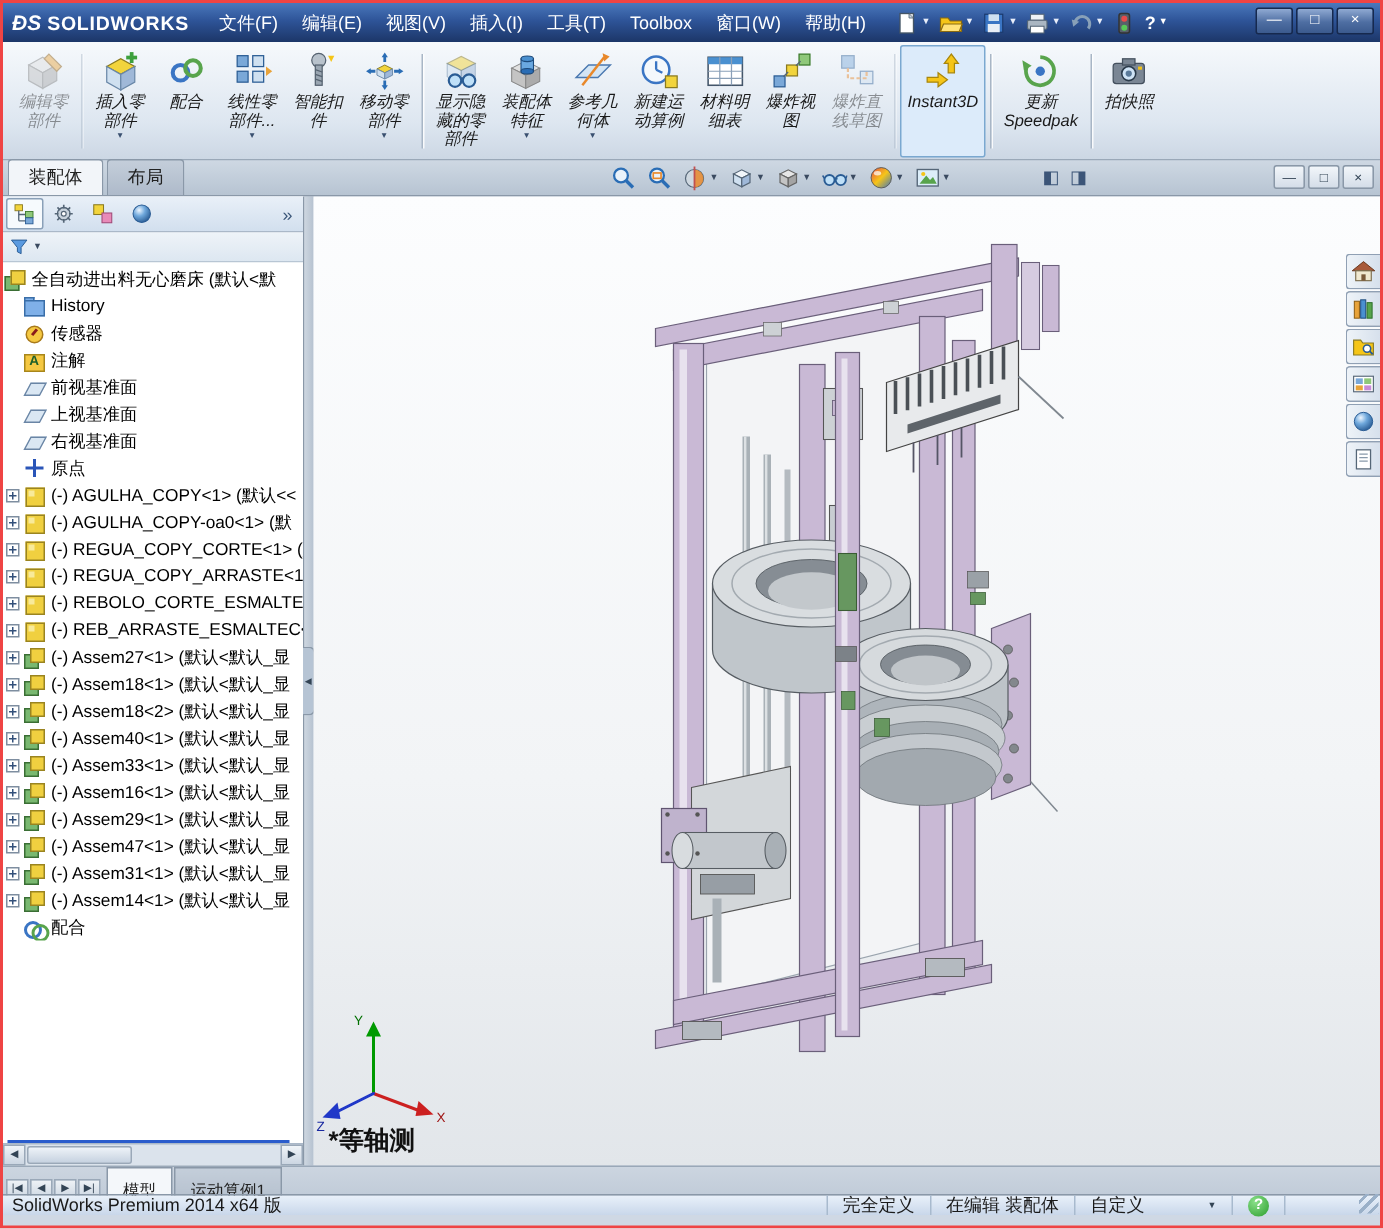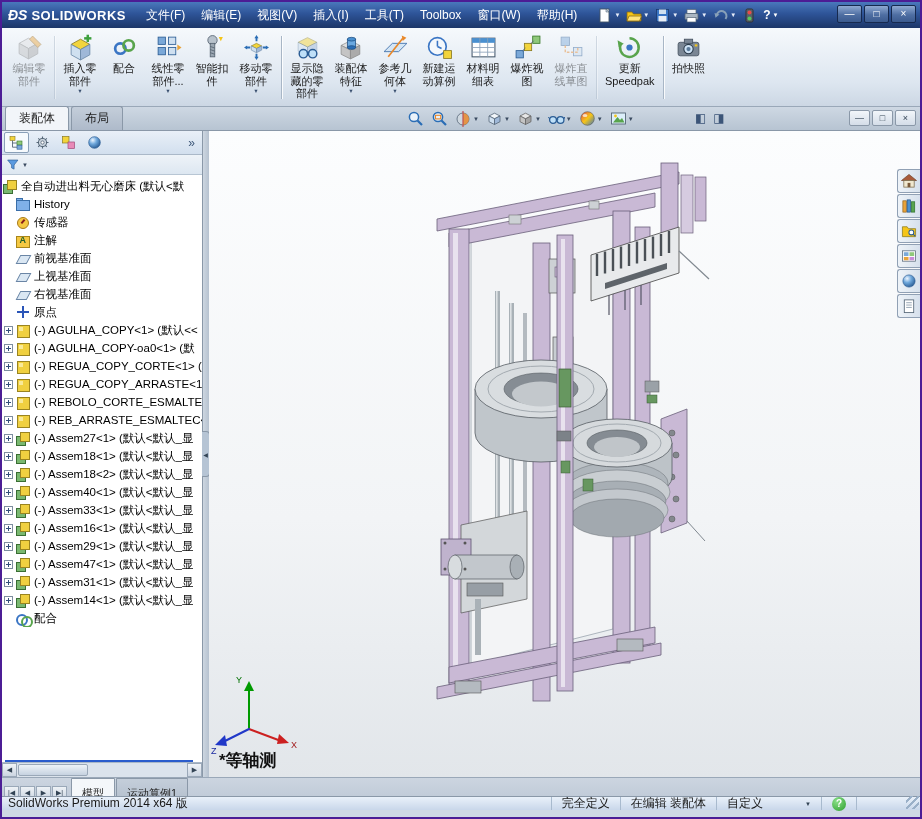--- a/index.html
+++ b/index.html
@@ -1,18 +1,18 @@
 <!DOCTYPE html>
 <html><head>
 <meta charset="utf-8">
 <style>
   html,body{margin:0;padding:0;background:#fff;}
   *{box-sizing:border-box;}
   .app{position:relative;width:922px;height:819px;font-family:"Liberation Sans","DejaVu Sans",sans-serif;
-       background:#cfd8e4;border:2px solid #4c1d95;overflow:hidden;cursor:default;}
+       background:#cfd8e4;border:2px solid #ef4444;overflow:hidden;cursor:default;}
   
   .titlebar{position:absolute;left:0;right:0;top:0;height:26px;display:flex;align-items:center;color:#fff;
     background:linear-gradient(180deg,#4a78bc 0%,#2e5498 45%,#1c3668 100%);}
   .brand{display:flex;align-items:baseline;gap:4px;padding:0 12px 0 6px;}
   .brand-ds{font-style:italic;font-weight:bold;font-size:14px;}
   .brand-name{font-weight:bold;font-size:13px;letter-spacing:.5px;}
   .menubar{display:flex;height:100%;align-items:center;}
   .menu-item{font-size:12px;padding:0 8px;height:100%;display:flex;align-items:center;text-align:center;}
   .quickbar{display:flex;align-items:center;margin-left:10px;gap:3px;}
   .qtool{display:flex;align-items:center;padding:1px;}
@@ -20,21 +20,21 @@
   .qtool.f-dropdown::after{content:"▼";font-size:6px;color:#e8eefa;margin-left:1px;}
   .help-btn{color:#fff;font-weight:bold;font-size:12px;padding:0 4px;display:flex;align-items:center;}
   .help-btn::after{content:"▼";font-size:6px;margin-left:2px;}
   .winbtns{position:absolute;right:4px;top:3px;display:flex;gap:2px;}
   .winbtn{width:25px;height:18px;background:linear-gradient(#8fa9d2,#4e6ea2 55%,#3b5a8e);border:1px solid #16294e;
     border-radius:2px;color:#fff;font-size:10px;line-height:16px;text-align:center;}
   
   .ribbon{position:absolute;left:0;right:0;top:26px;height:79px;display:flex;align-items:stretch;padding:2px 2px 1px 5px;
     background:linear-gradient(180deg,#f6f9fc,#dde6f0 70%,#ccd7e4);border-bottom:1px solid #9aa8b8;}
   .rbtn{min-width:44px;max-width:70px;display:flex;flex-direction:column;align-items:center;padding:3px 4px 1px;
-    position:relative;border:1px solid transparent;border-radius:2px;}
+    position:relative;border:1px solid transparent;border-radius:2px;font-style:italic;}
   .rbtn.f-active{background:#dcebfa;border-color:#7aa8d0;}
   .rbtn.f-disabled{opacity:.45;}
   .rbtn.f-sep_after{margin-right:7px;}
   .rbtn.f-sep_after::before{content:"";position:absolute;right:-5px;top:5px;bottom:5px;width:1px;background:#a8b6c6;
     box-shadow:1px 0 0 rgba(255,255,255,.85);}
   .ricon{width:27px;height:27px;flex:none;}
   .rlabel{font-size:11px;line-height:12.5px;text-align:center;color:#1a1a1a;white-space:pre-line;margin-top:1px;}
   .rbtn.f-dropdown::after{content:"▼";font-size:5.5px;color:#3a5070;margin-top:1px;}
   
   .tabrow{position:absolute;left:0;right:0;top:105px;height:24px;
@@ -539,20 +539,26 @@
       </div>
 
       <div class="rbtn f-disabled f-sep_after">
         <svg class="ricon">
           <use href="#sym-explode-sketch"></use>
         </svg>
         <span class="rlabel">爆炸直
 线草图</span>
       </div>
 
+      <div class="rbtn f-active f-sep_after">
+        <svg class="ricon">
+          <use href="#sym-instant3d"></use>
+        </svg>
+        <span class="rlabel">Instant3D</span>
+      </div>
 
       <div class="rbtn f-sep_after">
         <svg class="ricon">
           <use href="#sym-speedpak"></use>
         </svg>
         <span class="rlabel">更新
 Speedpak</span>
       </div>
 
       <div class="rbtn">

